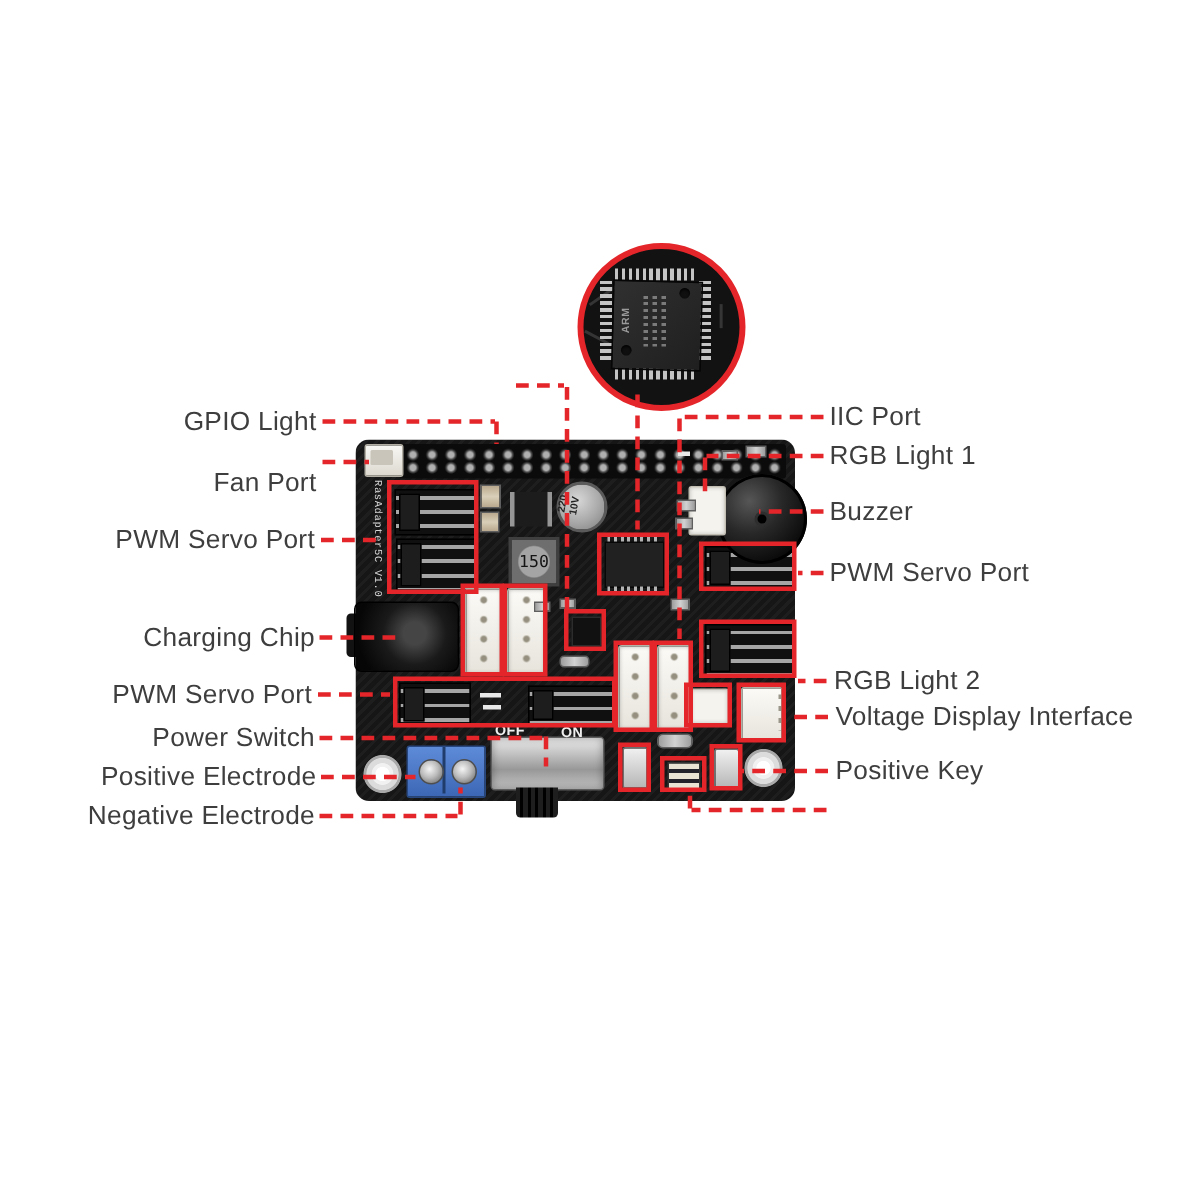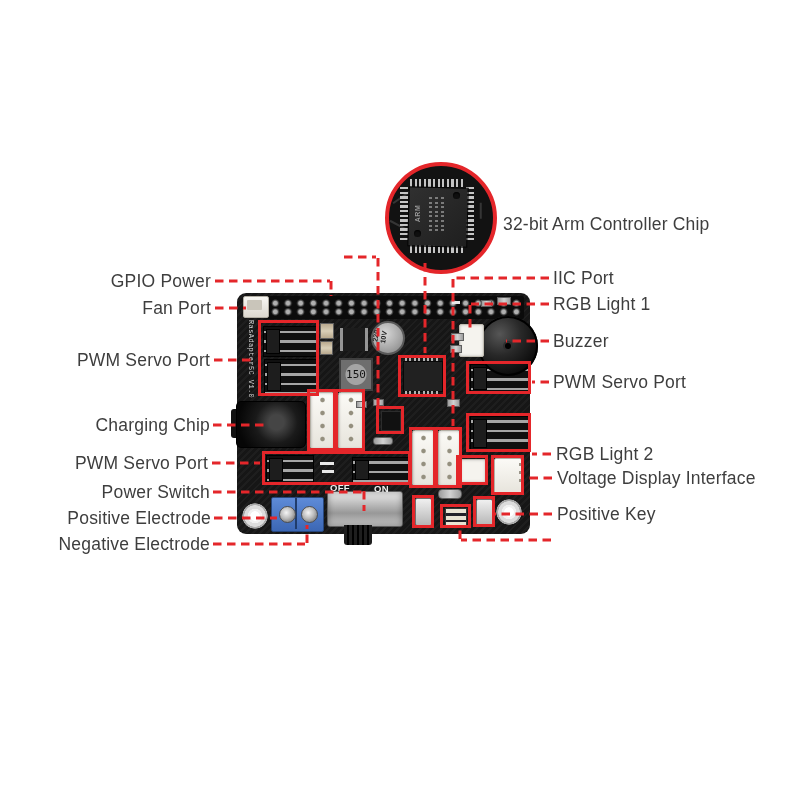--- a/index.html
+++ b/index.html
@@ -2,21 +2,21 @@
 <html><head>
 <meta charset="utf-8">
 <style>
   :root{ --red:#e4262a; --txt:#3e3e3e; }
   html,body{margin:0;padding:0;background:#fff;}
   #stage{position:relative;width:800px;height:800px;background:#fff;overflow:hidden;
          font-family:"Liberation Sans", sans-serif;}
   
   .lbl{position:absolute;font-size:17.5px;color:var(--txt);white-space:nowrap;
        transform:translateY(-50%);letter-spacing:.2px;z-index:6;}
-  #L0{right:459px;top:257px}#L1{right:589px;top:281px}#L2{right:589px;top:308px}
+  #L0{right:459px;top:257px}#L1{right:589px;top:281px}#L2{right:589px;top:322px}
   #L3{right:590px;top:360px}#L4{right:590px;top:425px}#L5{right:592px;top:463px}
   #L6{right:590px;top:492px}#L7{right:589px;top:518px}#L8{right:590px;top:544px}
   #R0{left:503px;top:224px}#R1{left:553px;top:278px}#R2{left:553px;top:304px}
   #R3{left:553px;top:341px}#R4{left:553px;top:382px}#R5{left:556px;top:454px}
   #R6{left:557px;top:478px}#R7{left:557px;top:514px}#R8{left:556px;top:540px}
   
   #lines{position:absolute;left:0;top:0;z-index:5;pointer-events:none;}
   #lines path{stroke:var(--red);stroke-width:3;fill:none;stroke-dasharray:8.5 5.5;}
   
   #board{position:absolute;left:237px;top:293px;width:293px;height:241px;background:#161616;
@@ -293,29 +293,28 @@
     <path d="M549 278 H454 M453 279 V426"></path>
     <path d="M549 304 H471 M470 305 V331"></path>
     <path d="M549 341 H506"></path>
     <path d="M549 382 H532"></path>
     <path d="M551 454 H532"></path>
     <path d="M552 478 H524"></path>
     <path d="M552 514 H492"></path>
     <path d="M551 540 H461 M460 539 V527"></path>
   </svg>
 
-  <div class="lbl" id="L1">GPIO Power</div>
+  <div class="lbl" id="L1">GPIO Light</div>
   <div class="lbl" id="L2">Fan Port</div>
   <div class="lbl" id="L3">PWM Servo Port</div>
   <div class="lbl" id="L4">Charging Chip</div>
   <div class="lbl" id="L5">PWM Servo Port</div>
   <div class="lbl" id="L6">Power Switch</div>
   <div class="lbl" id="L7">Positive Electrode</div>
   <div class="lbl" id="L8">Negative Electrode</div>
-  <div class="lbl" id="R0">32-bit Arm Controller Chip</div>
   <div class="lbl" id="R1">IIC Port</div>
   <div class="lbl" id="R2">RGB Light 1</div>
   <div class="lbl" id="R3">Buzzer</div>
   <div class="lbl" id="R4">PWM Servo Port</div>
   <div class="lbl" id="R5">RGB Light 2</div>
   <div class="lbl" id="R6">Voltage Display Interface</div>
   <div class="lbl" id="R7">Positive Key</div>
 
 </div>
 

